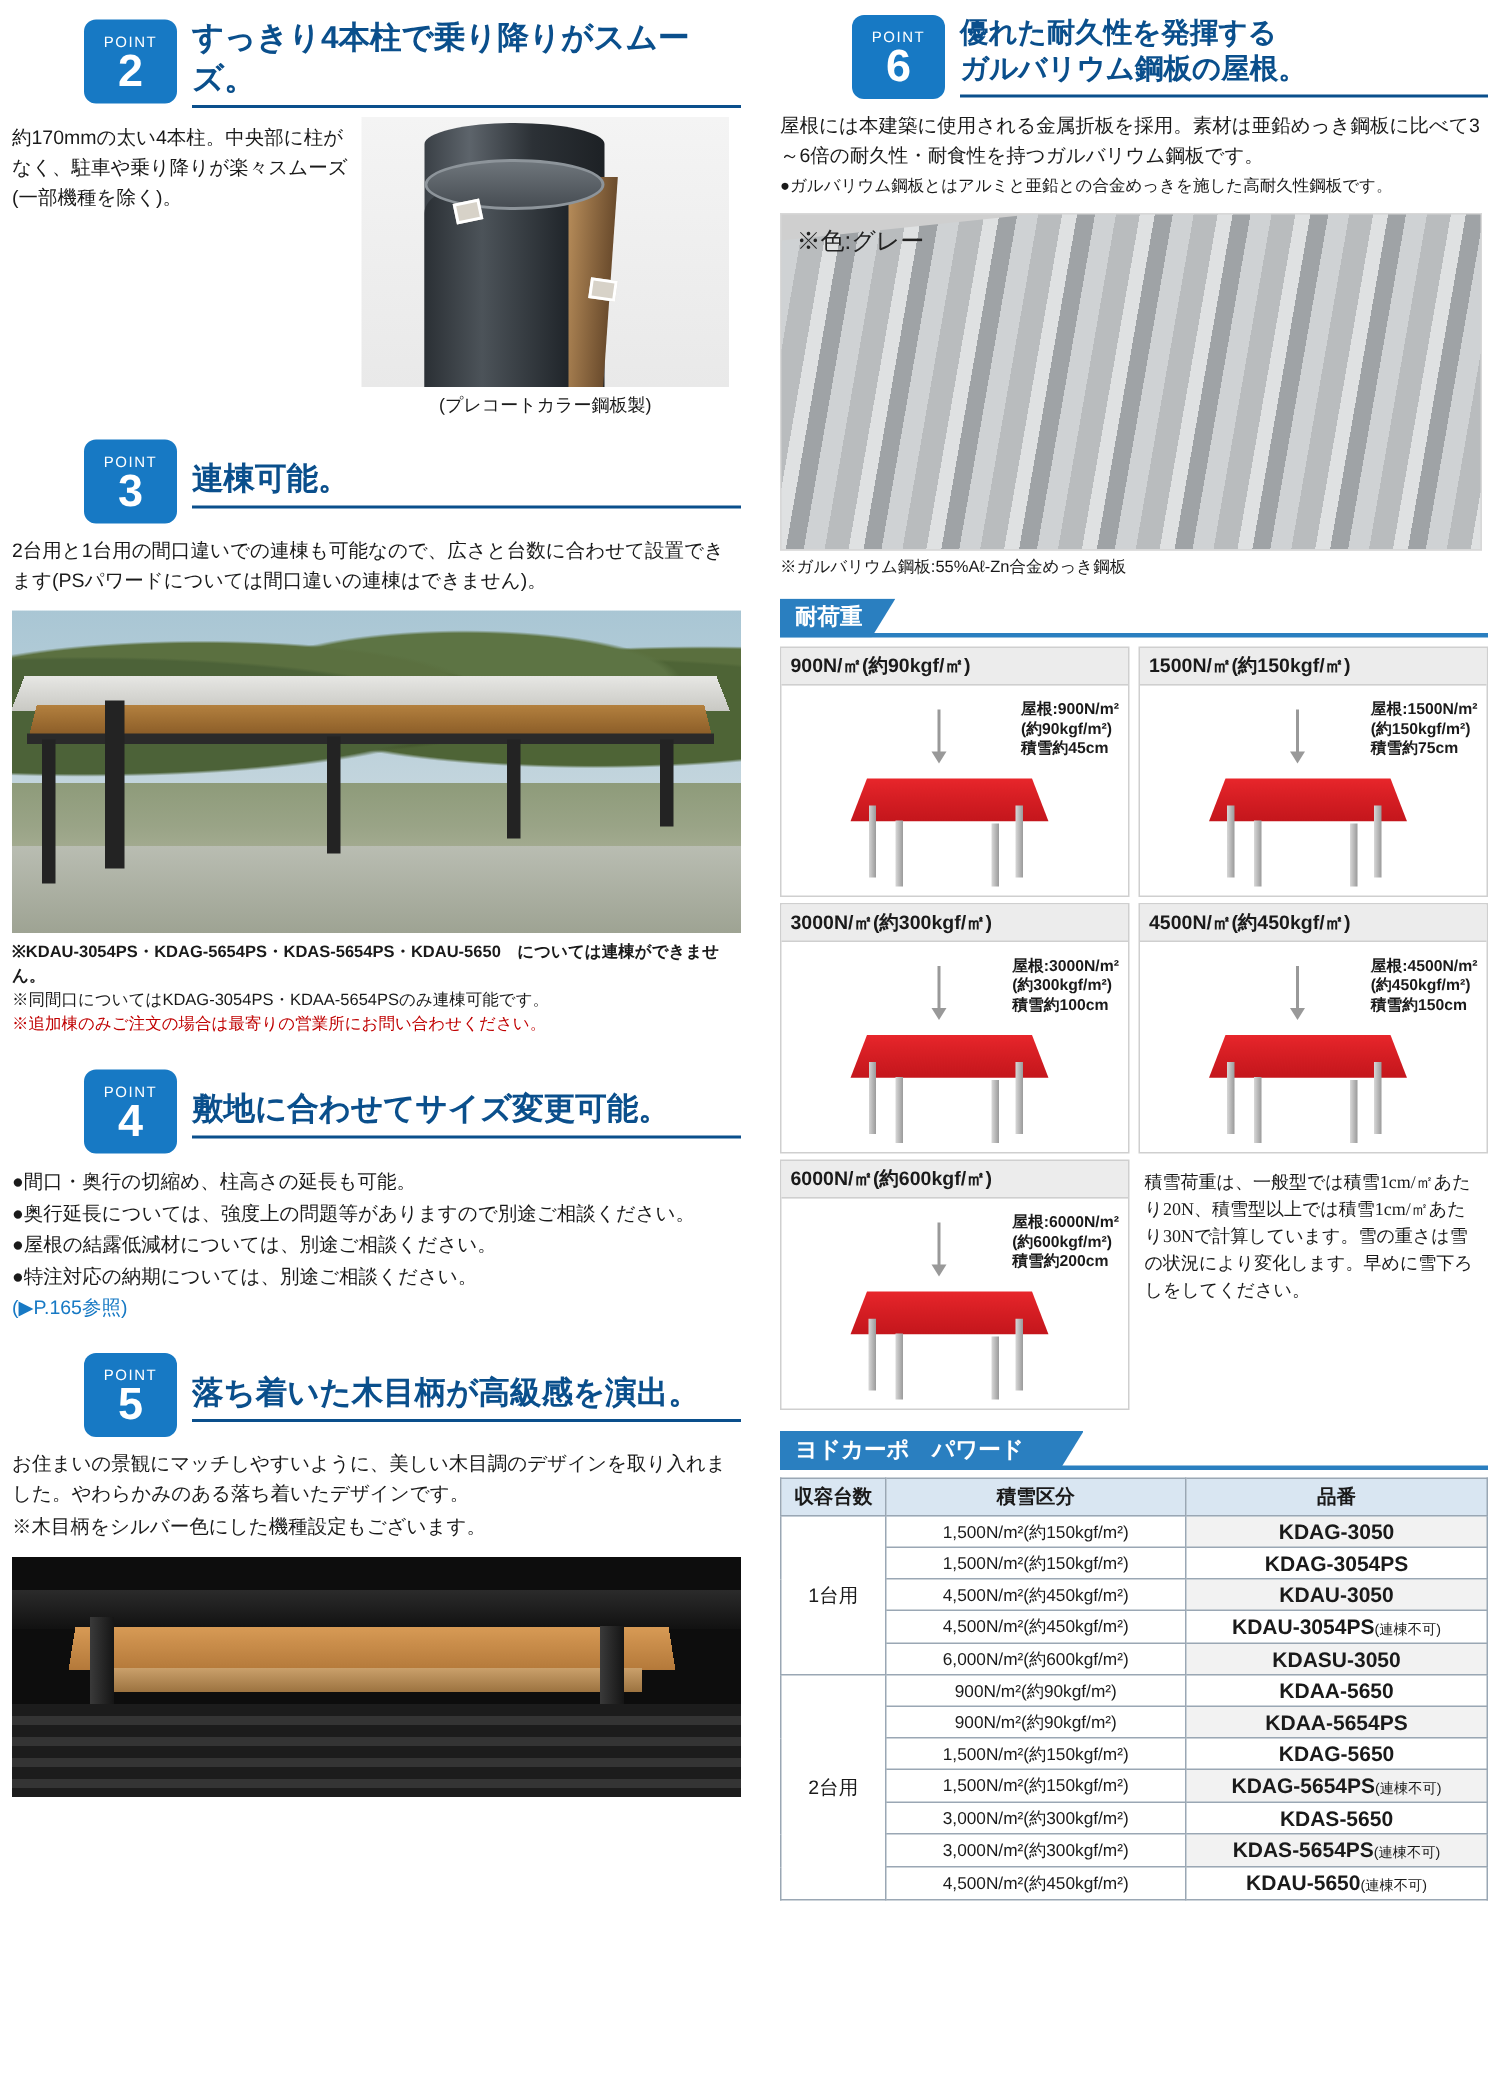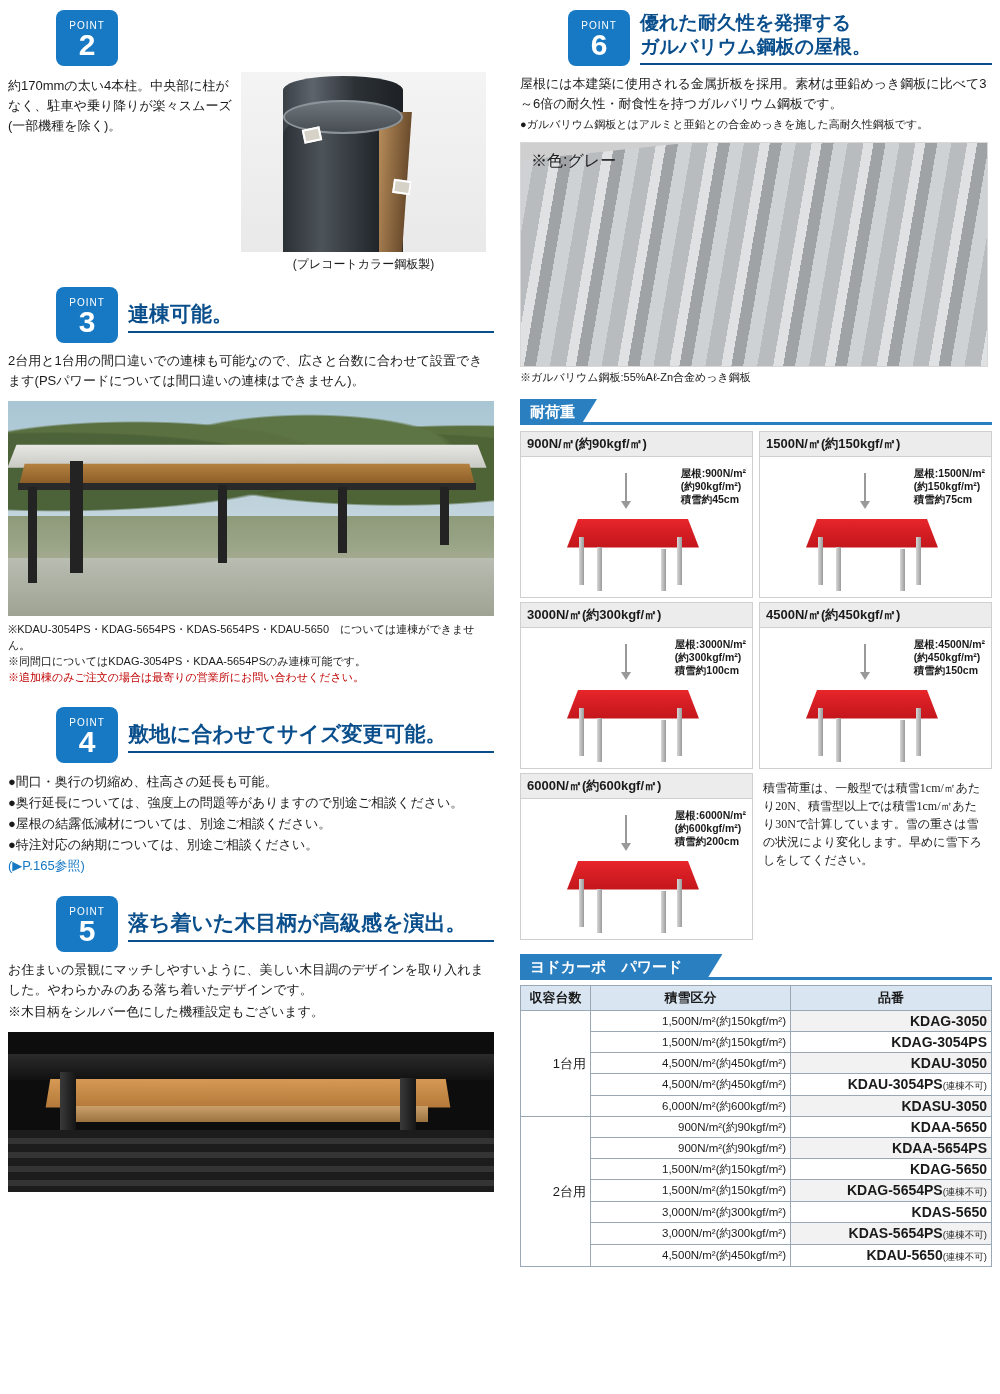--- a/index.html
+++ b/index.html
@@ -159,21 +159,21 @@
   .tbl .l3 { left:24px; top:38px; height:44px;}
   .tbl .l4 { left:88px; top:40px; height:42px;}
   .arrow { position:absolute; left:104px; top:16px; width:2px; height:30px; background:#999; }
   .arrow:after { content:""; position:absolute; left:-4px; top:28px; border-left:5px solid transparent;
     border-right:5px solid transparent; border-top:8px solid #999; }
   .load-note { font-size:12px; line-height:18px;font-family:Liberation Serif, serif; }
 
   
   .ptable { width:100%; border-collapse:collapse; margin-top:5px; font-size:12px; }
   .ptable th { background:#d9e6f2; border:1px solid #9aa7b4; padding:3px 2px; font-weight:bold; font-size:13px; }
-  .ptable td { border:1px solid #9aa7b4; padding:2px 4px; text-align:right; }
+  .ptable td { border:1px solid #9aa7b4; padding:2px 4px; text-align:center; }
   .ptable td.cat { width:70px; font-size:13px; }
   .ptable td.snow { width:200px; font-size:11.5px; }
   .ptable td.code { font-size:14px; font-weight:bold; }
   .ptable td.code .sub { font-size:9.5px; font-weight:normal; }
   .row-alt { background:#f2f2f2; }
 
   .bullets { margin:8px 0 0 0; font-size:13px; line-height:21px; }
   .ref { color:#1779c4; font-size:13px; }
 </style>
 </head>
@@ -181,20 +181,24 @@
 
 <div class="page">
 
   <div class="col-left">
 
     <div>
       <div class="point-head">
         <div class="point-badge">
           <span class="pw">POINT</span>
           <span class="pn">2</span>
+        </div>
+        <div class="point-title-wrap">
+          <div class="point-title">すっきり4本柱で乗り降りがスムーズ。</div>
+          <div class="point-rule"></div>
         </div>
       </div>
       <div class="p2wrap">
         <div class="p2text">約170mmの太い4本柱。中央部に柱がなく、駐車や乗り降りが楽々スムーズ(一部機種を除く)。</div>
         <div class="p2img">
           <div class="pillar-photo">
             <div class="pillar"></div>
             <div class="pillar-inner"></div>
             <div class="pillar-front"></div>
             <div class="cut-ellipse"></div>
@@ -226,21 +230,21 @@
         <div class="cp-roof"></div>
         <div class="cp-roof-under"></div>
         <div class="cp-beam"></div>
         <div class="cp-post cp-p5"></div>
         <div class="cp-post cp-p1"></div>
         <div class="cp-post cp-p2"></div>
         <div class="cp-post cp-p3"></div>
         <div class="cp-post cp-p4"></div>
       </div>
 
-      <div class="note" style="margin-top:5px;">※KDAU-3054PS・KDAG-5654PS・KDAS-5654PS・KDAU-5650　については連棟ができません。</div>
+      <div class="note" style="margin-top:5px;font-weight:bold;">※KDAU-3054PS・KDAG-5654PS・KDAS-5654PS・KDAU-5650　については連棟ができません。</div>
       <div class="note">※同間口についてはKDAG-3054PS・KDAA-5654PSのみ連棟可能です。</div>
       <div class="note red">※追加棟のみご注文の場合は最寄りの営業所にお問い合わせください。</div>
     </div>
 
     <div style="margin-top:22px;">
       <div class="point-head">
         <div class="point-badge">
           <span class="pw">POINT</span>
           <span class="pn">4</span>
         </div>

